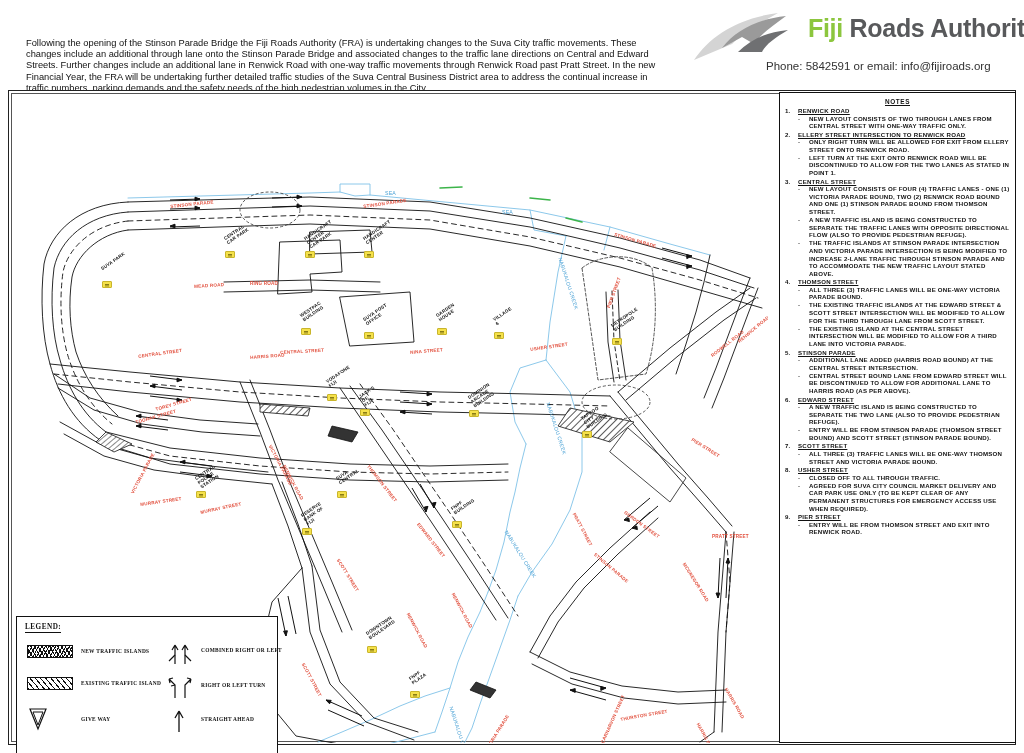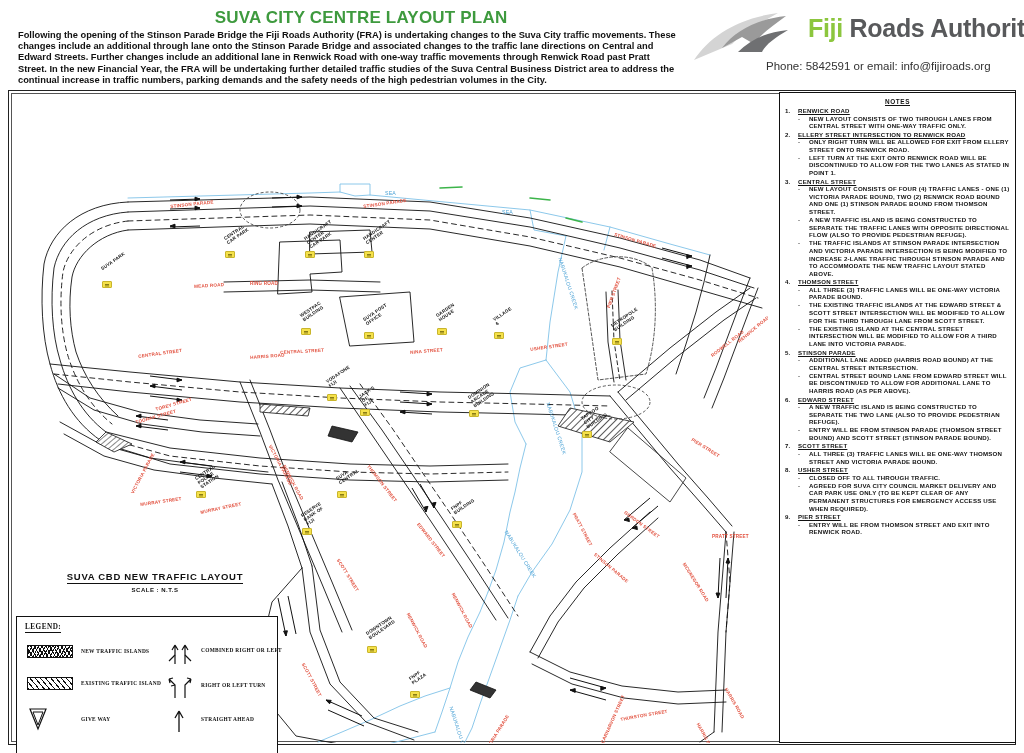--- a/index.html
+++ b/index.html
@@ -7,21 +7,21 @@
        font-family:"Liberation Sans",sans-serif;color:#111;}
   .page{position:relative;width:1024px;height:753px;background:#fff;}
 
   
   .header{position:absolute;left:0;top:0;width:1024px;height:88px;background:#fff;}
   .title{position:absolute;left:196px;top:8px;width:330px;text-align:center;
          font-size:17px;font-weight:bold;color:#3e9a3e;letter-spacing:.2px;
          font-family:"Liberation Sans",sans-serif;}
   .intro{position:absolute;left:18px;top:30px;width:660px;font-size:9.3px;
          line-height:11.2px;color:#111;text-align:left;}
-  .intro p{margin:0;font-weight:bold;}
+  .intro p{margin:8px;}
 
   .brand{position:absolute;left:690px;top:6px;width:330px;height:80px;}
   .logo-swoosh{position:absolute;left:2px;top:4px;width:110px;height:52px;}
   .brandname{position:absolute;left:118px;top:8px;font-size:25px;font-weight:bold;
              letter-spacing:-.3px;white-space:nowrap;}
   .brandname .fiji{color:#8cc63e;}
   .brandname .rest{color:#58595b;}
   .phone{position:absolute;left:76px;top:54px;font-size:11.5px;color:#333;white-space:nowrap;}
 
   
@@ -79,21 +79,20 @@
   .n-dash{width:11px;flex:0 0 11px;font-size:6.1px;font-weight:bold;text-align:left;}
   .n-txt{font-size:6.1px;line-height:7.6px;letter-spacing:.2px;
          flex:1 1 auto;font-weight:bold;}
 </style>
 </head>
 <body>
 
 <div class="page">
 
   <div class="header">
-    <div class="title">SUVA CITY CENTRE LAYOUT PLAN</div>
     <div class="intro">
       <p>Following the opening of the Stinson Parade Bridge the Fiji Roads Authority (FRA) is undertaking changes to the Suva City traffic movements. These changes include an additional through lane onto the Stinson Parade Bridge and associated changes to the traffic lane directions on Central and Edward Streets. Further changes include an additional lane in Renwick Road with one-way traffic movements through Renwick Road past Pratt Street. In the new Financial Year, the FRA will be undertaking further detailed traffic studies of the Suva Central Business District area to address the continual increase in traffic numbers, parking demands and the safety needs of the high pedestrian volumes in the City.</p>
     </div>
 
     <div class="brand">
       <svg class="logo-swoosh" viewBox="0 0 110 52">
         <path d="M2 50 C 18 26, 46 8, 86 3 C 70 12, 52 22, 40 34 Z" fill="#d4d4d4"></path>
         <path d="M30 38 C 44 20, 66 9, 94 6 C 80 16, 68 25, 62 34 L 50 27 Z" fill="#9a9a9a"></path>
         <path d="M46 42 C 58 30, 74 22, 96 20 C 84 27, 74 34, 70 42 Z" fill="#6f7072"></path>
       </svg>
@@ -413,24 +412,20 @@
     <div id="water-labels">
         <div class="mlbl sea" style="left: 375px; top: 99px; transform: rotate(0deg);">SEA</div>
         <div class="mlbl sea" style="left: 492px; top: 118px; transform: rotate(0deg);">SEA</div>
         <div class="mlbl sea" style="left: 552px; top: 165px; transform: rotate(72deg);">NABUKALOU CREEK</div>
         <div class="mlbl sea" style="left: 540px; top: 310px; transform: rotate(72deg);">NABUKALOU CREEK</div>
         <div class="mlbl sea" style="left: 498px; top: 438px; transform: rotate(58deg);">NABUKALOU CREEK</div>
         <div class="mlbl sea" style="left: 443px; top: 614px; transform: rotate(72deg);">NABUKALOU CREEK</div>
       </div>
   </div>
 
-  <div class="maptitle">
-    <div class="t1">SUVA CBD NEW TRAFFIC LAYOUT</div>
-    <div class="t2">SCALE : N.T.S</div>
-  </div>
 
   <div class="legend">
     <div class="legend-title">LEGEND:</div>
 
     <div class="lg-row" style="left:10px;top:28px;width:130px;">
       <div class="sw-new lg-sym"></div>
       <div class="lg-txt" style="left:54px;top:3px;">NEW TRAFFIC ISLANDS</div>
     </div>
     <div class="lg-row" style="left:10px;top:60px;width:140px;">
       <div class="sw-exist lg-sym"></div>

